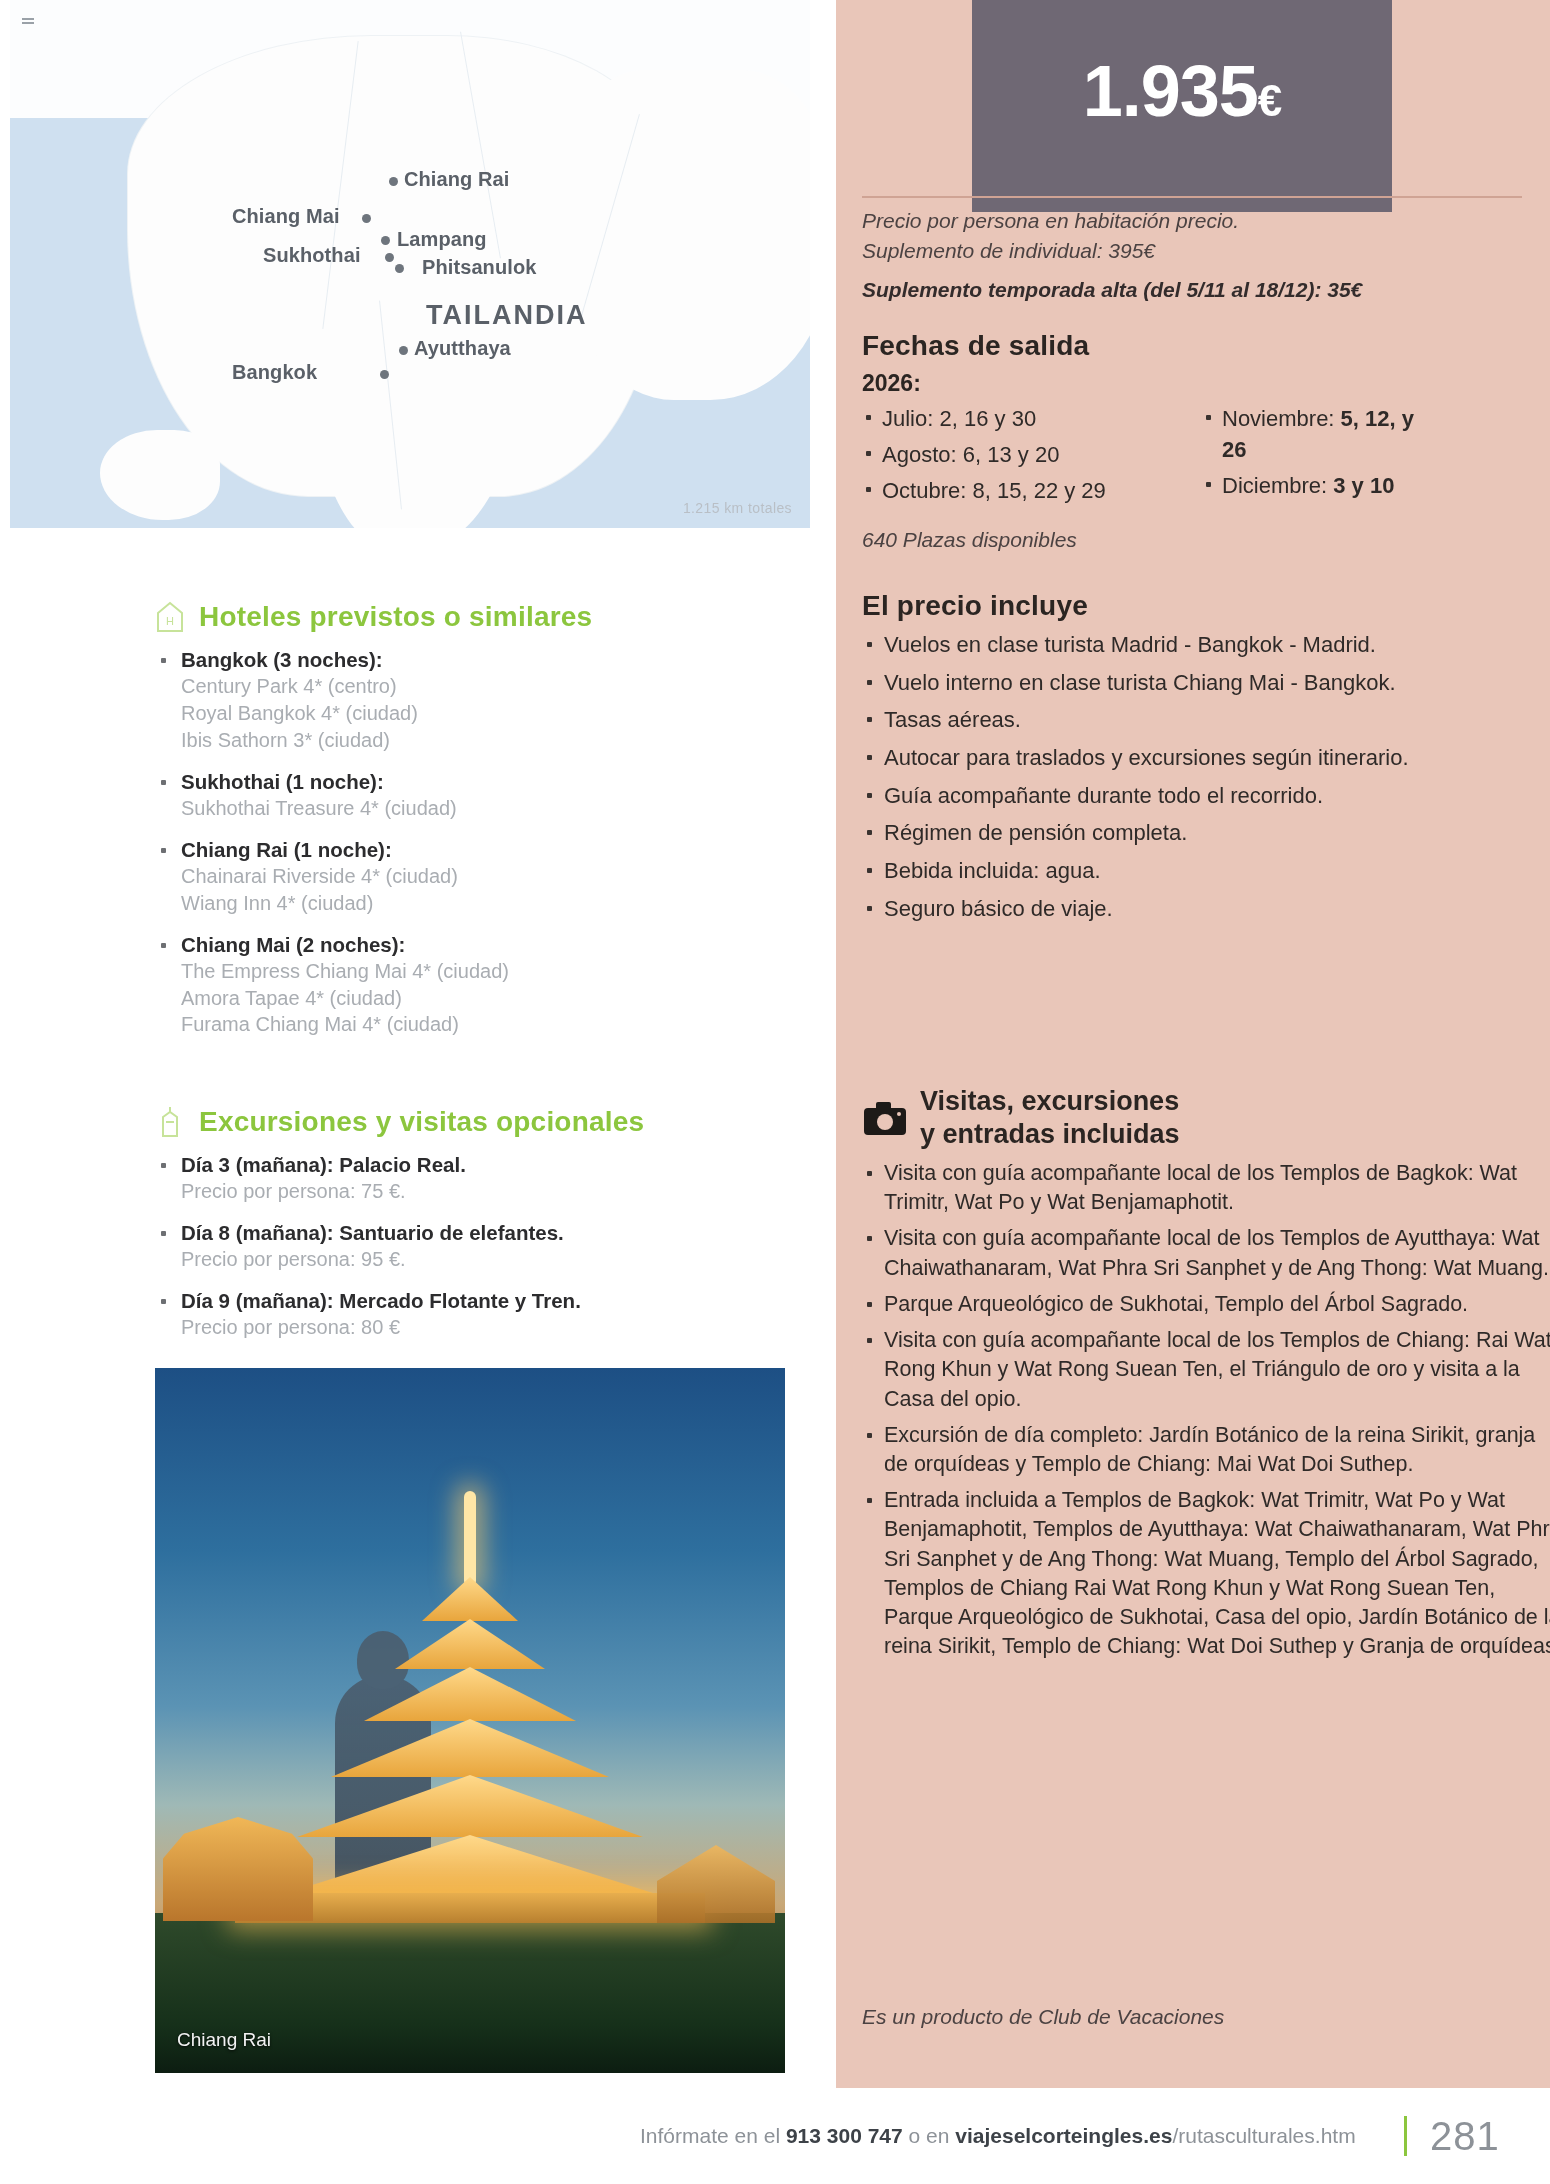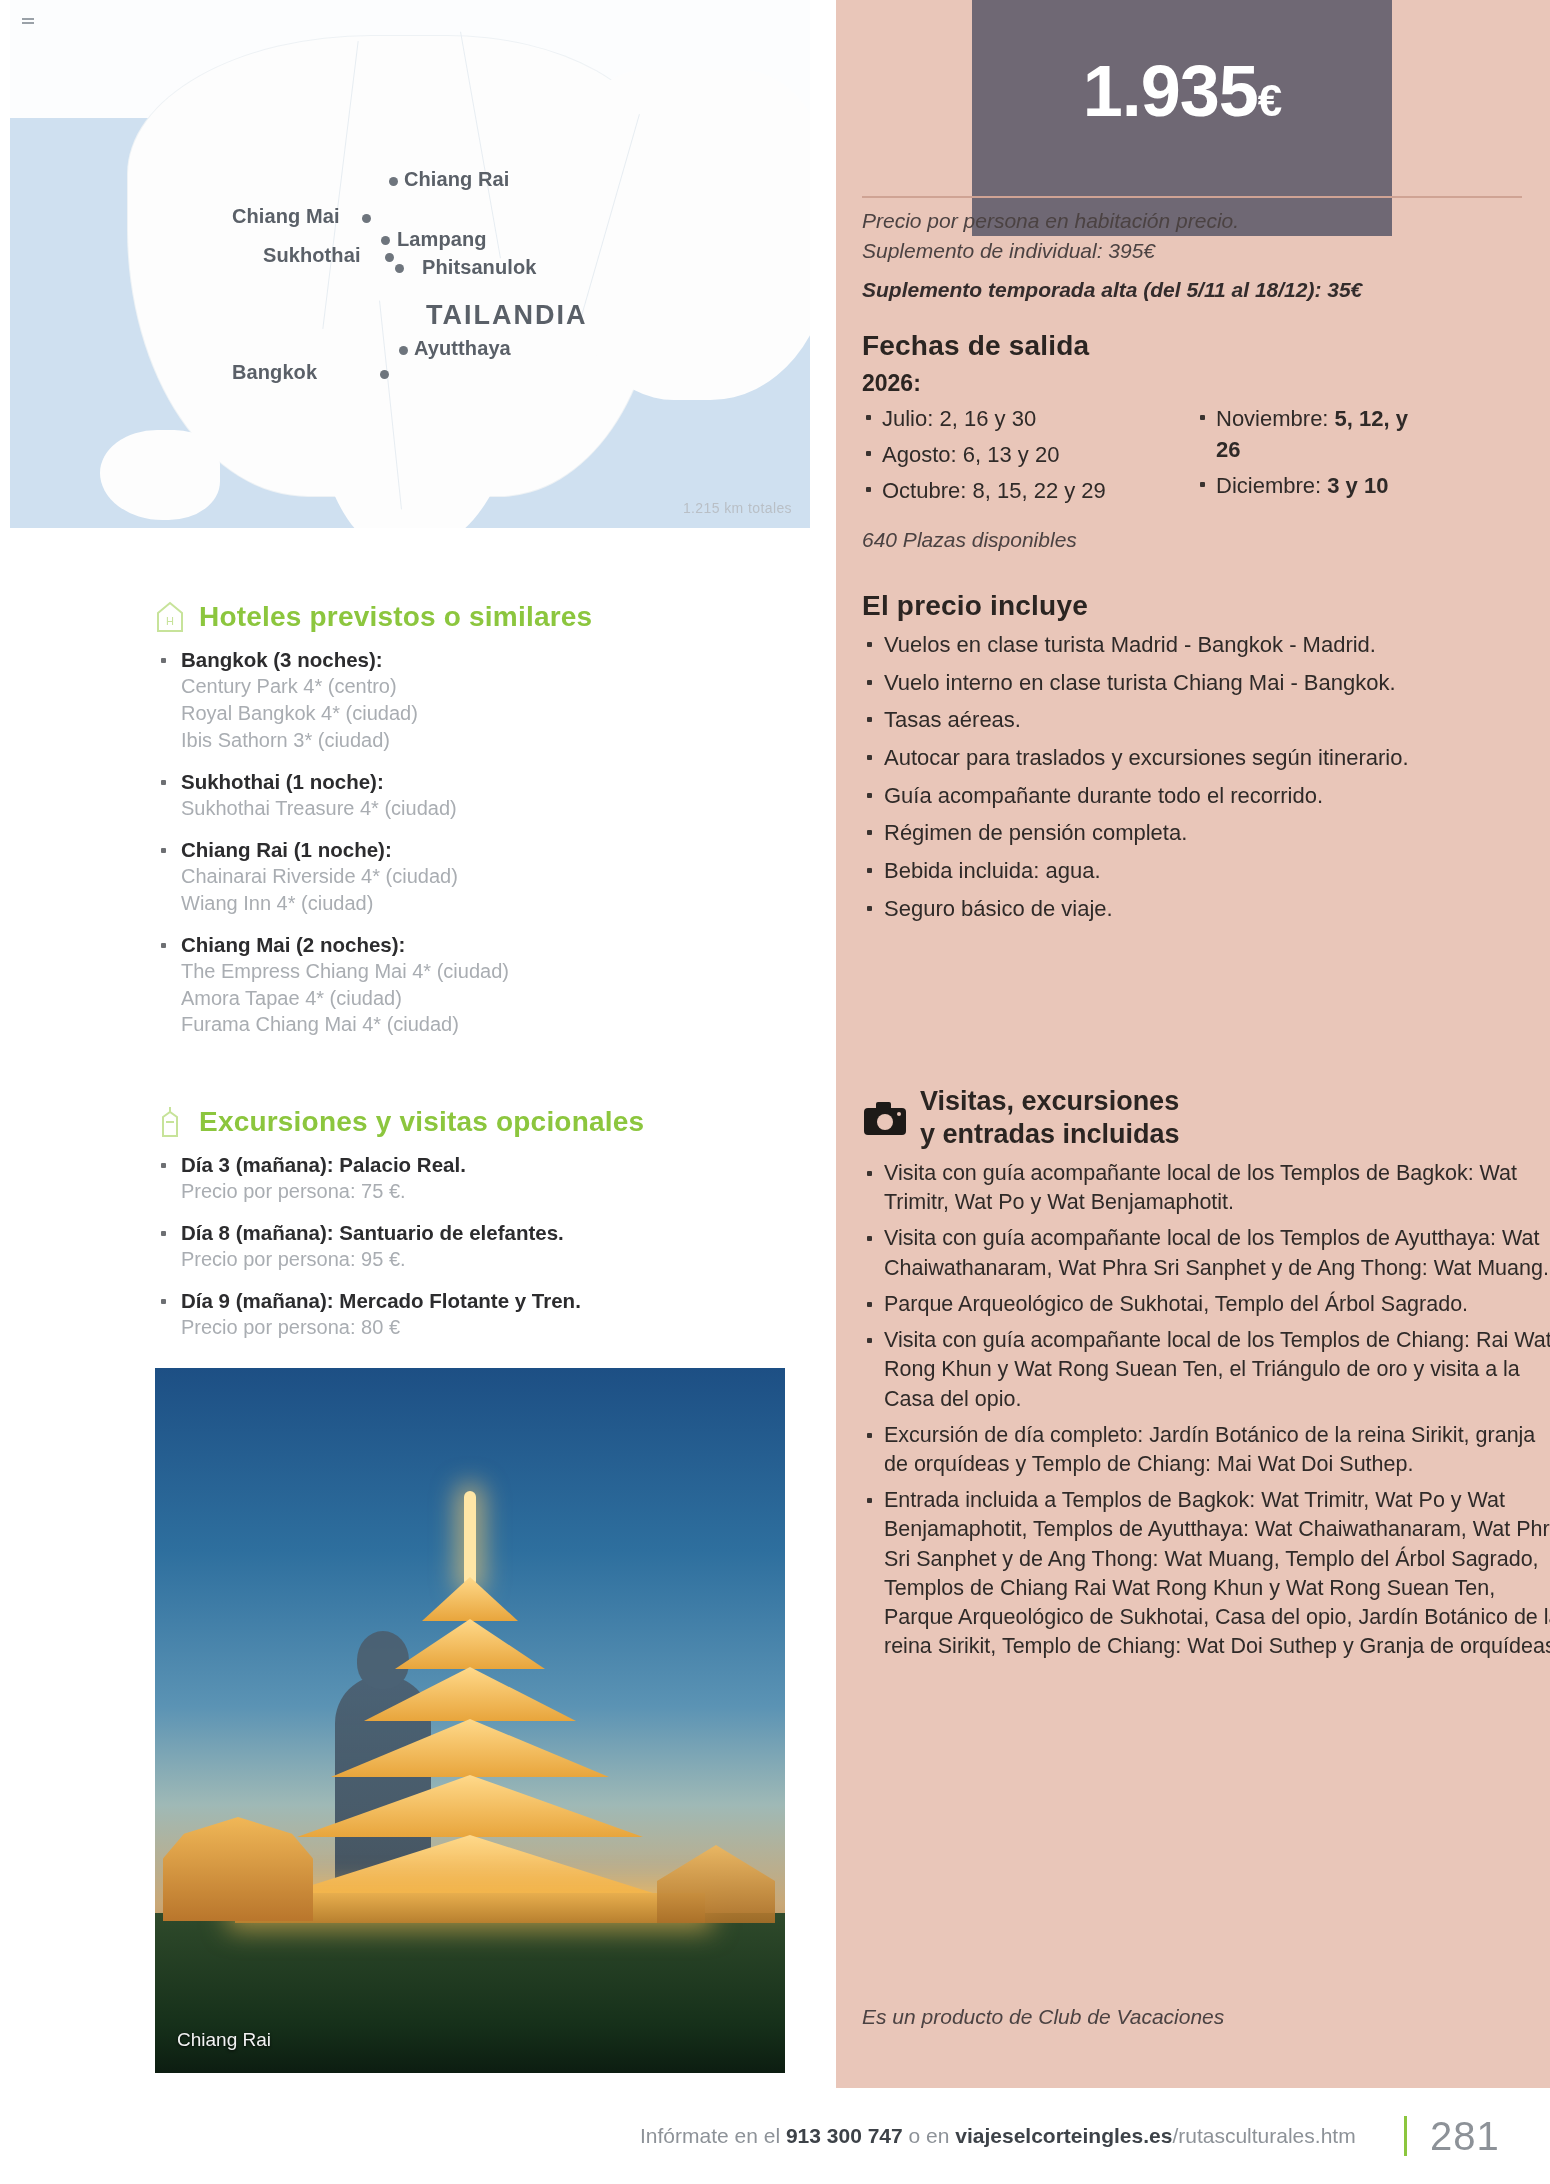--- a/index.html
+++ b/index.html
@@ -78,34 +78,34 @@
      background:linear-gradient(#f0b757,#b9762c);box-shadow:0 0 20px 6px rgba(255,190,90,.45);
      clip-path:polygon(0 40%,14% 16%,50% 0,86% 16%,100% 40%,100% 100%,0 100%);}
   #rightbldg{position:absolute;right:10px;bottom:150px;width:118px;height:78px;
      background:linear-gradient(#efb75d,#a96f28);opacity:.9;
      clip-path:polygon(0 46%,50% 0,100% 46%,100% 100%,0 100%);}
   #photo-caption{position:absolute;left:22px;bottom:22px;font-size:19px;color:#f2f2f2;
      text-shadow:0 1px 3px rgba(0,0,0,.85);}
 
   
   #right-col{position:absolute;left:836px;top:0;width:714px;height:2088px;background:#e9c6b9;}
-  #price-box{position:absolute;left:136px;top:0;width:420px;height:236px;background:#6f6874;}
+  #price-box{position:absolute;left:136px;top:0;width:420px;height:212px;background:#6f6874;}
   #price-text{position:absolute;width:100%;text-align:center;top:50px;
      font-size:72px;font-weight:700;color:#ffffff;letter-spacing:-1px;}
   #price-text .cur{font-size:44px;font-weight:700;}
   #price-rule{position:absolute;left:26px;top:196px;width:660px;height:1.6px;background:#cfa394;}
 
   .it-note{font-size:21px;font-style:italic;color:#4b4242;line-height:1.45;}
   #price-notes{position:absolute;left:26px;top:206px;width:666px;}
   #price-notes .strong{font-weight:700;color:#332c2c;margin-top:8px;}
 
   .rhead{font-size:28px;font-weight:700;color:#2b2522;margin:0 0 8px 0;letter-spacing:.2px;}
   #dates-block{position:absolute;left:26px;top:330px;width:680px;}
   #year{font-size:23px;font-weight:700;color:#2b2522;margin-bottom:6px;}
-  .date-cols{display:flex;gap:4px;}
+  .date-cols{display:flex;gap:10px;}
   .date-cols ul{list-style:none;margin:0;padding:0;}
   .date-cols li{position:relative;padding-left:20px;font-size:22px;color:#2f2a28;
       line-height:1.42;margin-bottom:5px;white-space:nowrap;}
   .date-cols li::before{content:"";position:absolute;left:4px;top:12px;width:5px;height:5px;
       background:#3a3330;border-radius:1px;}
   .date-cols li b{font-weight:700;}
   #col-a{width:330px;}
   #seats{font-size:21px;font-style:italic;color:#4b4242;margin-top:16px;}
 
   #incl-block{position:absolute;left:26px;top:590px;width:690px;}

